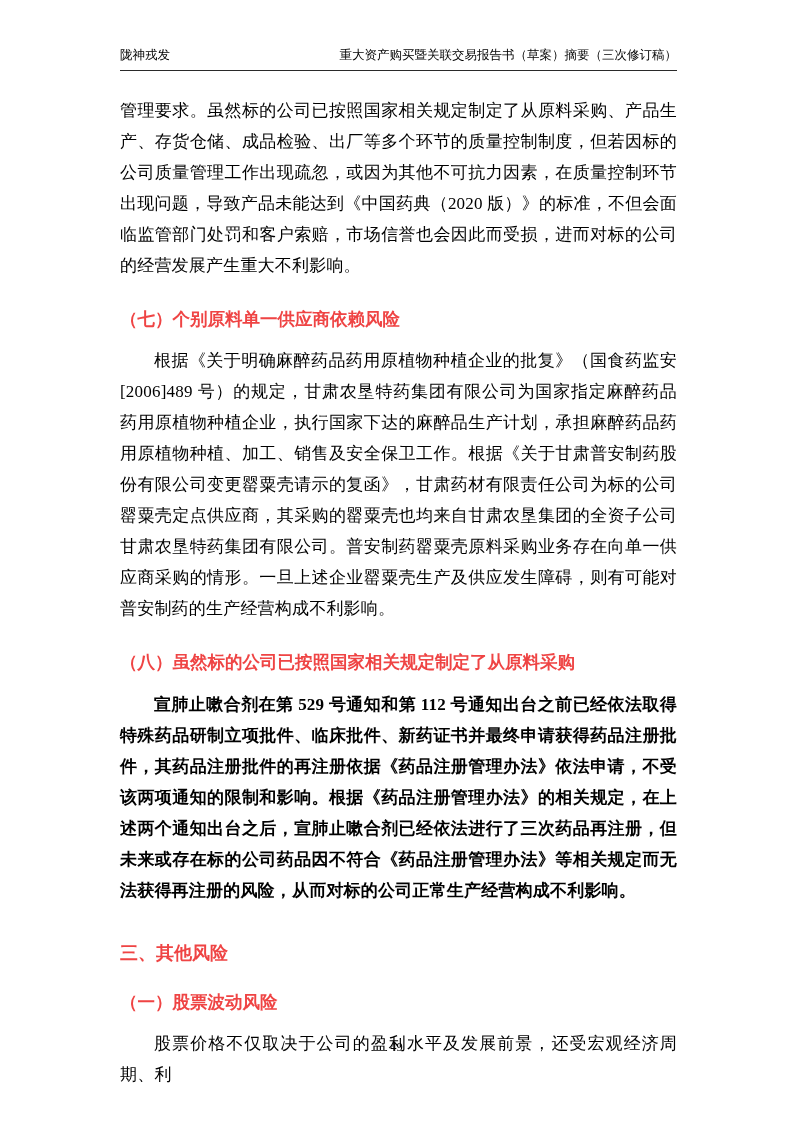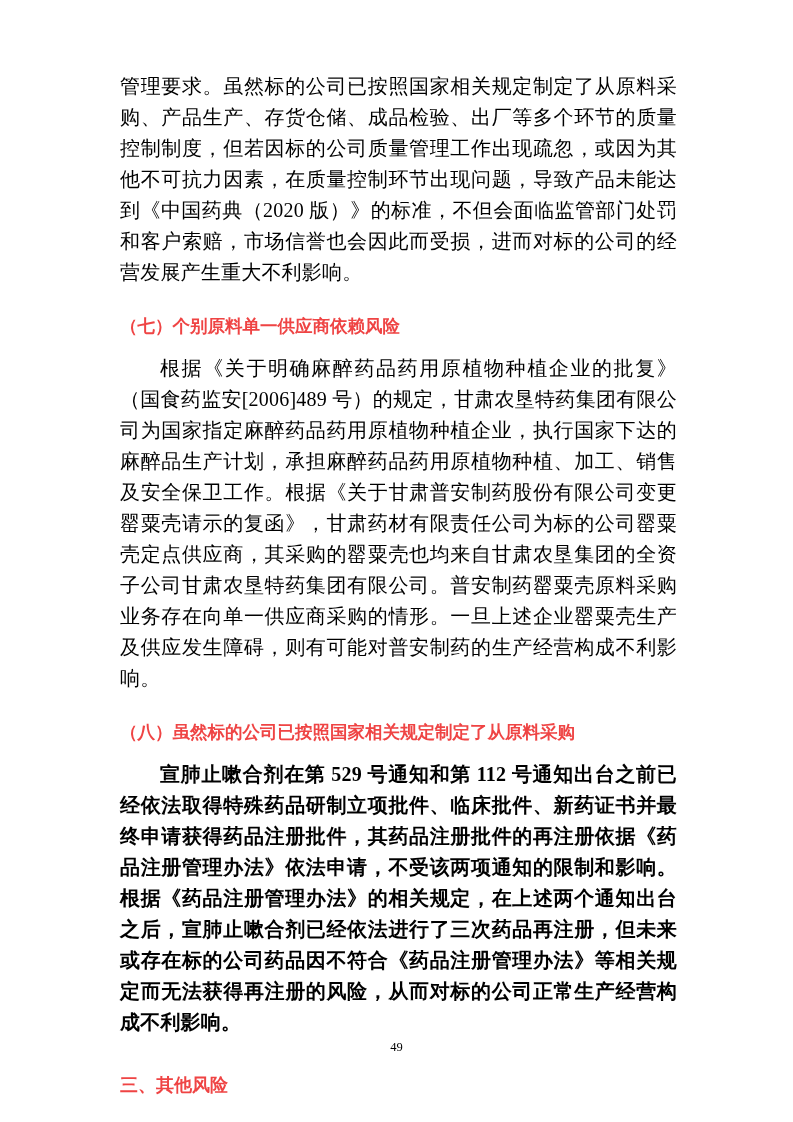--- a/index.html
+++ b/index.html
@@ -28,21 +28,21 @@
     padding-bottom: 5px;
     border-bottom: 1px solid #2a2a2a;
   }
   .header-left {
     white-space: nowrap;
   }
   .header-right {
     white-space: nowrap;
   }
   .body-text {
-    font-size: 20px;
+    font-size: 17px;
     line-height: 31px;
     text-align: justify;
     text-indent: 2em;
     margin: 0;
     letter-spacing: 0.2px;
   }
   .para-first {
     margin-top: 24px;
     text-indent: 0;
   }
@@ -74,20 +74,24 @@
     text-align: center;
     font-size: 12.5px;
     color: #000000;
   }
 </style>
 </head>
 <body>
 
 <div class="page">
 
+  <div class="header">
+    <span class="header-left">陇神戎发</span>
+    <span class="header-right">重大资产购买暨关联交易报告书（草案）摘要（三次修订稿）</span>
+  </div>
 
   <p class="body-text para-first">管理要求。虽然标的公司已按照国家相关规定制定了从原料采购、产品生产、存货仓储、成品检验、出厂等多个环节的质量控制制度，但若因标的公司质量管理工作出现疏忽，或因为其他不可抗力因素，在质量控制环节出现问题，导致产品未能达到《中国药典（2020 版）》的标准，不但会面临监管部门处罚和客户索赔，市场信誉也会因此而受损，进而对标的公司的经营发展产生重大不利影响。</p>
 
   <h2 class="heading">（七）个别原料单一供应商依赖风险</h2>
 
   <p class="body-text">根据《关于明确麻醉药品药用原植物种植企业的批复》（国食药监安[2006]489 号）的规定，甘肃农垦特药集团有限公司为国家指定麻醉药品药用原植物种植企业，执行国家下达的麻醉品生产计划，承担麻醉药品药用原植物种植、加工、销售及安全保卫工作。根据《关于甘肃普安制药股份有限公司变更罂粟壳请示的复函》，甘肃药材有限责任公司为标的公司罂粟壳定点供应商，其采购的罂粟壳也均来自甘肃农垦集团的全资子公司甘肃农垦特药集团有限公司。普安制药罂粟壳原料采购业务存在向单一供应商采购的情形。一旦上述企业罂粟壳生产及供应发生障碍，则有可能对普安制药的生产经营构成不利影响。</p>
 
   <h2 class="heading">（八）虽然标的公司已按照国家相关规定制定了从原料采购</h2>
 
   <p class="body-text bold-para">宣肺止嗽合剂在第 529 号通知和第 112 号通知出台之前已经依法取得特殊药品研制立项批件、临床批件、新药证书并最终申请获得药品注册批件，其药品注册批件的再注册依据《药品注册管理办法》依法申请，不受该两项通知的限制和影响。根据《药品注册管理办法》的相关规定，在上述两个通知出台之后，宣肺止嗽合剂已经依法进行了三次药品再注册，但未来或存在标的公司药品因不符合《药品注册管理办法》等相关规定而无法获得再注册的风险，从而对标的公司正常生产经营构成不利影响。</p>

